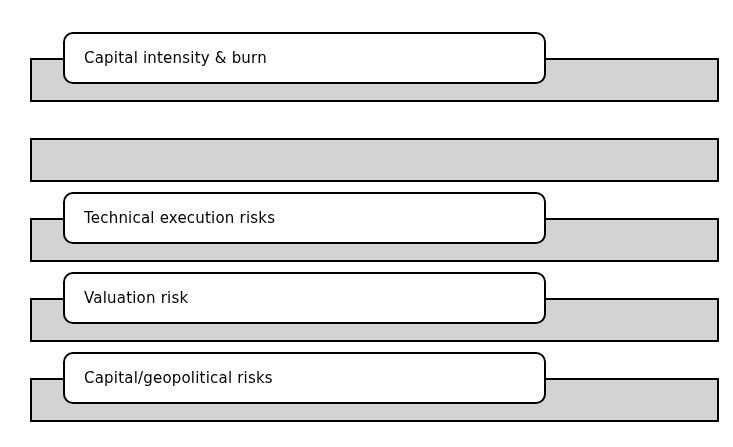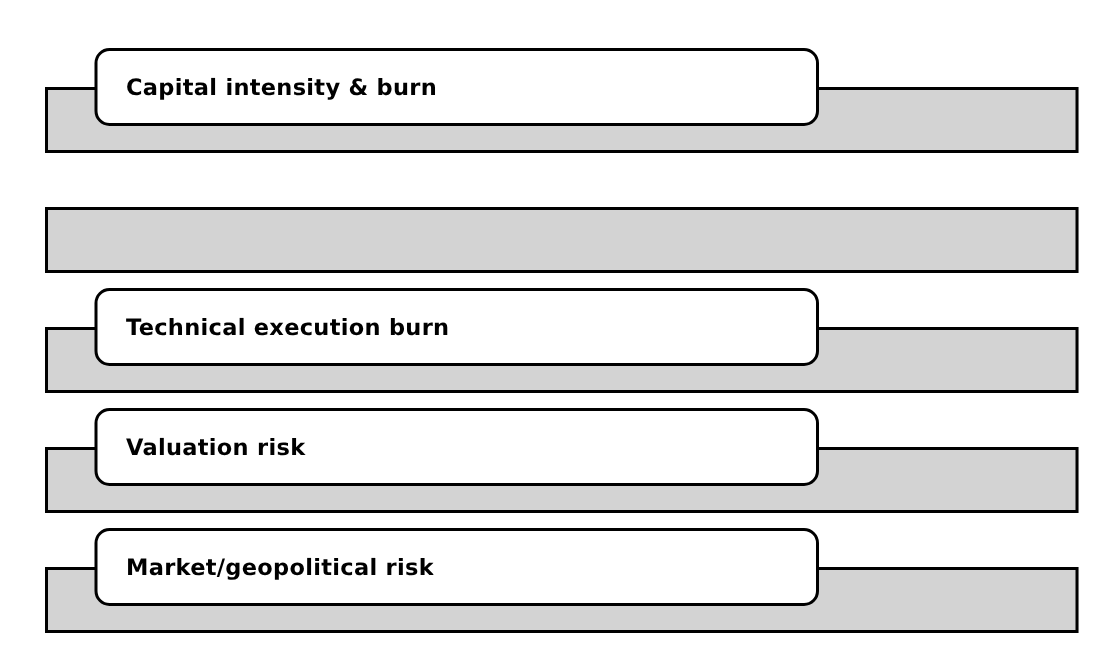--- a/index.html
+++ b/index.html
@@ -56,21 +56,20 @@
     align-items: center;
     padding: 0 12px 0 19px;
   }
   .label-text {
     font-size: 15px;
     line-height: 1.2;
     letter-spacing: 0.2px;
     color: var(--text, #000000);
     white-space: nowrap;
     overflow: hidden;
-    font-weight: bold;
   }
 </style>
 </head>
 <body>
 
 <div class="canvas">
 
   <div class="row">
     <div class="bar"></div>
     <div class="label-box">
@@ -78,31 +77,31 @@
     </div>
   </div>
 
   <div class="row">
     <div class="bar"></div>
   </div>
 
   <div class="row">
     <div class="bar"></div>
     <div class="label-box">
-      <span class="label-text">Technical execution burn</span>
+      <span class="label-text">Technical execution risks</span>
     </div>
   </div>
 
   <div class="row">
     <div class="bar"></div>
     <div class="label-box">
       <span class="label-text">Valuation risk</span>
     </div>
   </div>
 
   <div class="row">
     <div class="bar"></div>
     <div class="label-box">
-      <span class="label-text">Market/geopolitical risk</span>
+      <span class="label-text">Capital/geopolitical risks</span>
     </div>
   </div>
 
 </div>
 
 </body></html>

